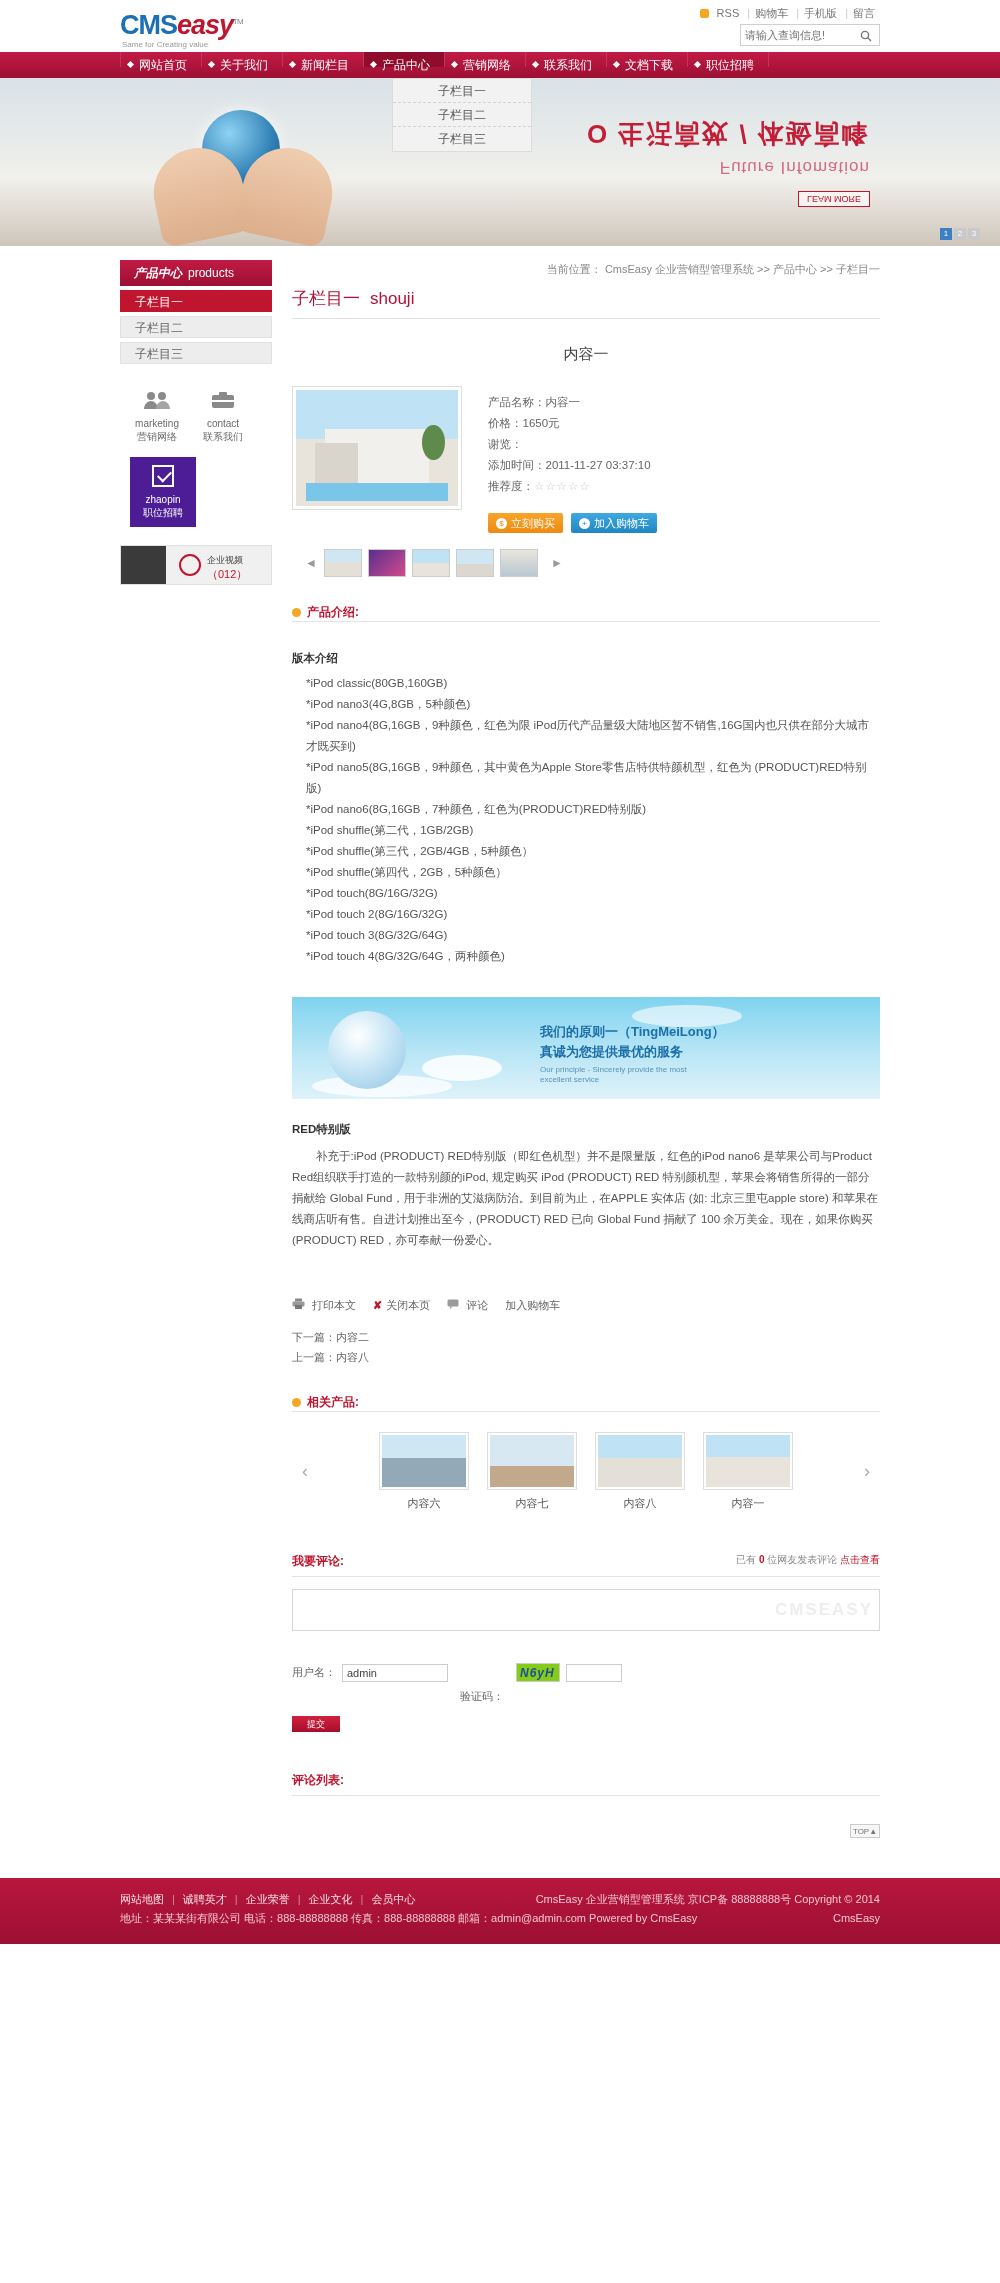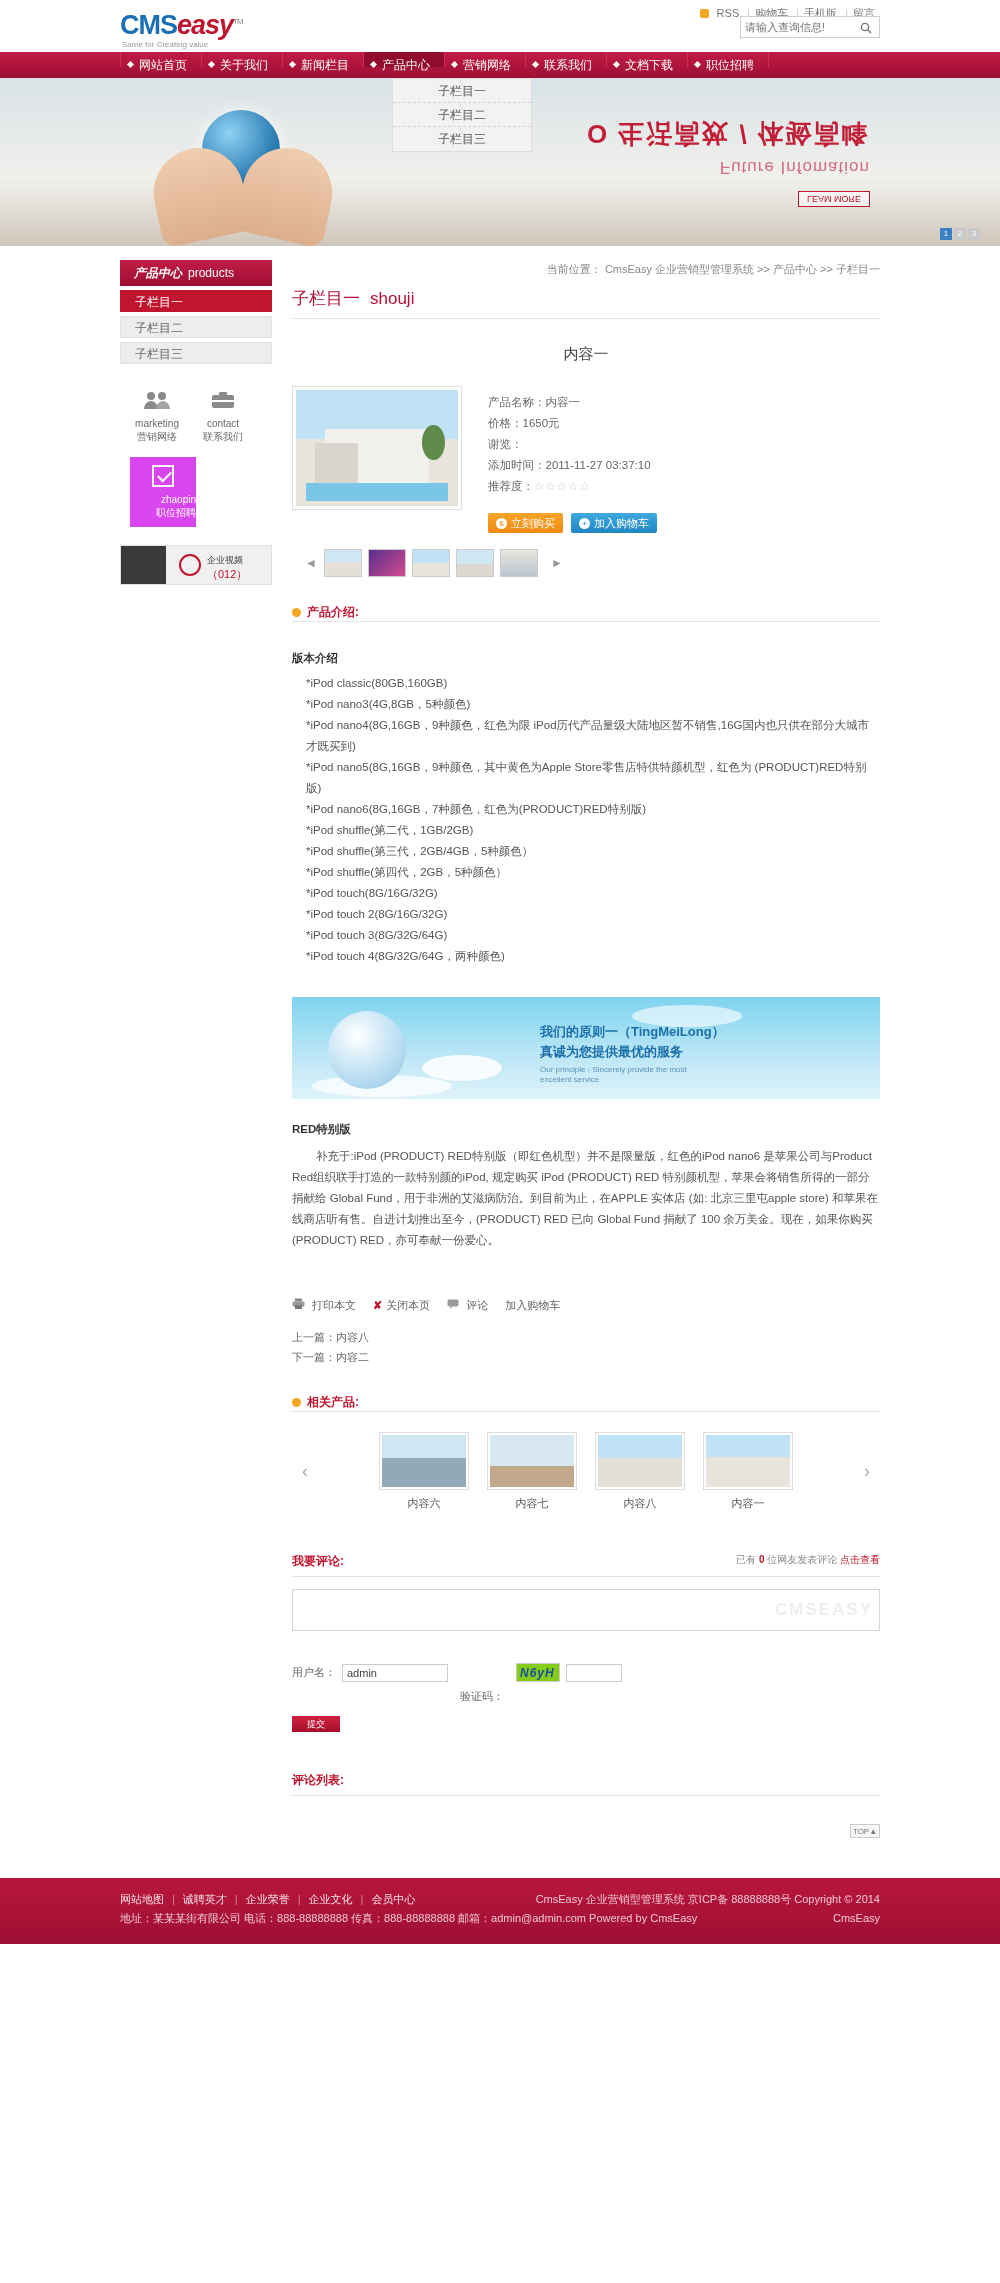--- a/index.html
+++ b/index.html
@@ -32,21 +32,21 @@
     position:absolute; right:120px; top:6px;
     font-size:11px; color:#777;
   }
   .toplinks a { color:#777; text-decoration:none; margin:0 5px; }
   .toplinks .sep { color:#ccc; }
   .rss-dot {
     display:inline-block; width:9px;height:9px; background:#f5a623;
     border-radius:2px; margin-right:3px; vertical-align:-1px;
   }
   .searchbox {
-    position:absolute; right:120px; top:16px;
+    position:absolute; right:120px; top:24px;
     width:140px; height:22px; border:1px solid #cfcfcf; background:#fff;
   }
   .searchbox input {
     border:0; outline:0; width:108px; height:20px; padding:0 4px;
     font-size:11px; color:#aaa; font-family:"Liberation Sans", sans-serif;
   }
   .searchbtn {
     position:absolute; right:0; top:0; width:26px; height:20px;
     border:0; background:transparent; cursor:pointer;
   }
@@ -146,21 +146,21 @@
     height:22px; line-height:22px; margin-top:4px; padding-left:14px;
     font-size:12px; background:#ededed; color:#666; cursor:pointer;
     border:1px solid #e2e2e2;
   }
   .side-item.active { background:#c0152e; color:#fff; border-color:#c0152e; }
   .side-icons { display:flex; margin-top:26px; padding-left:4px; }
   .side-ic { width:66px; text-align:center; color:#6a6a6a; font-size:10px; line-height:13px; }
   .side-ic .glyph { display:block; margin-bottom:4px; color:#7f7f7f; }
   .zhaopin {
     margin-top:14px; margin-left:10px; width:66px; height:70px;
-    background:#d946ef; color:#fff; text-align:right; font-size:10px;
+    background:#4c1d95; color:#fff; text-align:center; font-size:10px;
     padding-top:8px; line-height:13px;
   }
   .zhaopin .box {
     width:22px;height:22px;border:2px solid #fff; margin:0 auto 6px;
     position:relative;
   }
   .zhaopin .box:after {
     content:""; position:absolute; left:4px; top:4px; width:11px;height:6px;
     border-left:2px solid #fff; border-bottom:2px solid #fff; transform:rotate(-45deg);
   }
@@ -585,24 +585,24 @@
               </svg>
           </span><span>评论</span>
         </div>
         <div class="item">
           <span>加入购物车</span>
         </div>
       </div>
 
       <div class="prevnext">
         <div>
+          <span>下一篇：</span><a>内容二</a>
+        </div>
+        <div>
           <span>上一篇：</span><a>内容八</a>
-        </div>
-        <div>
-          <span>下一篇：</span><a>内容二</a>
         </div>
       </div>
 
       <div class="sec-head">
         <span class="dot"></span><span>相关产品:</span>
       </div>
 
       <div class="rel-wrap">
         <span class="rel-arrow">‹</span>
         <div class="rel-items">

